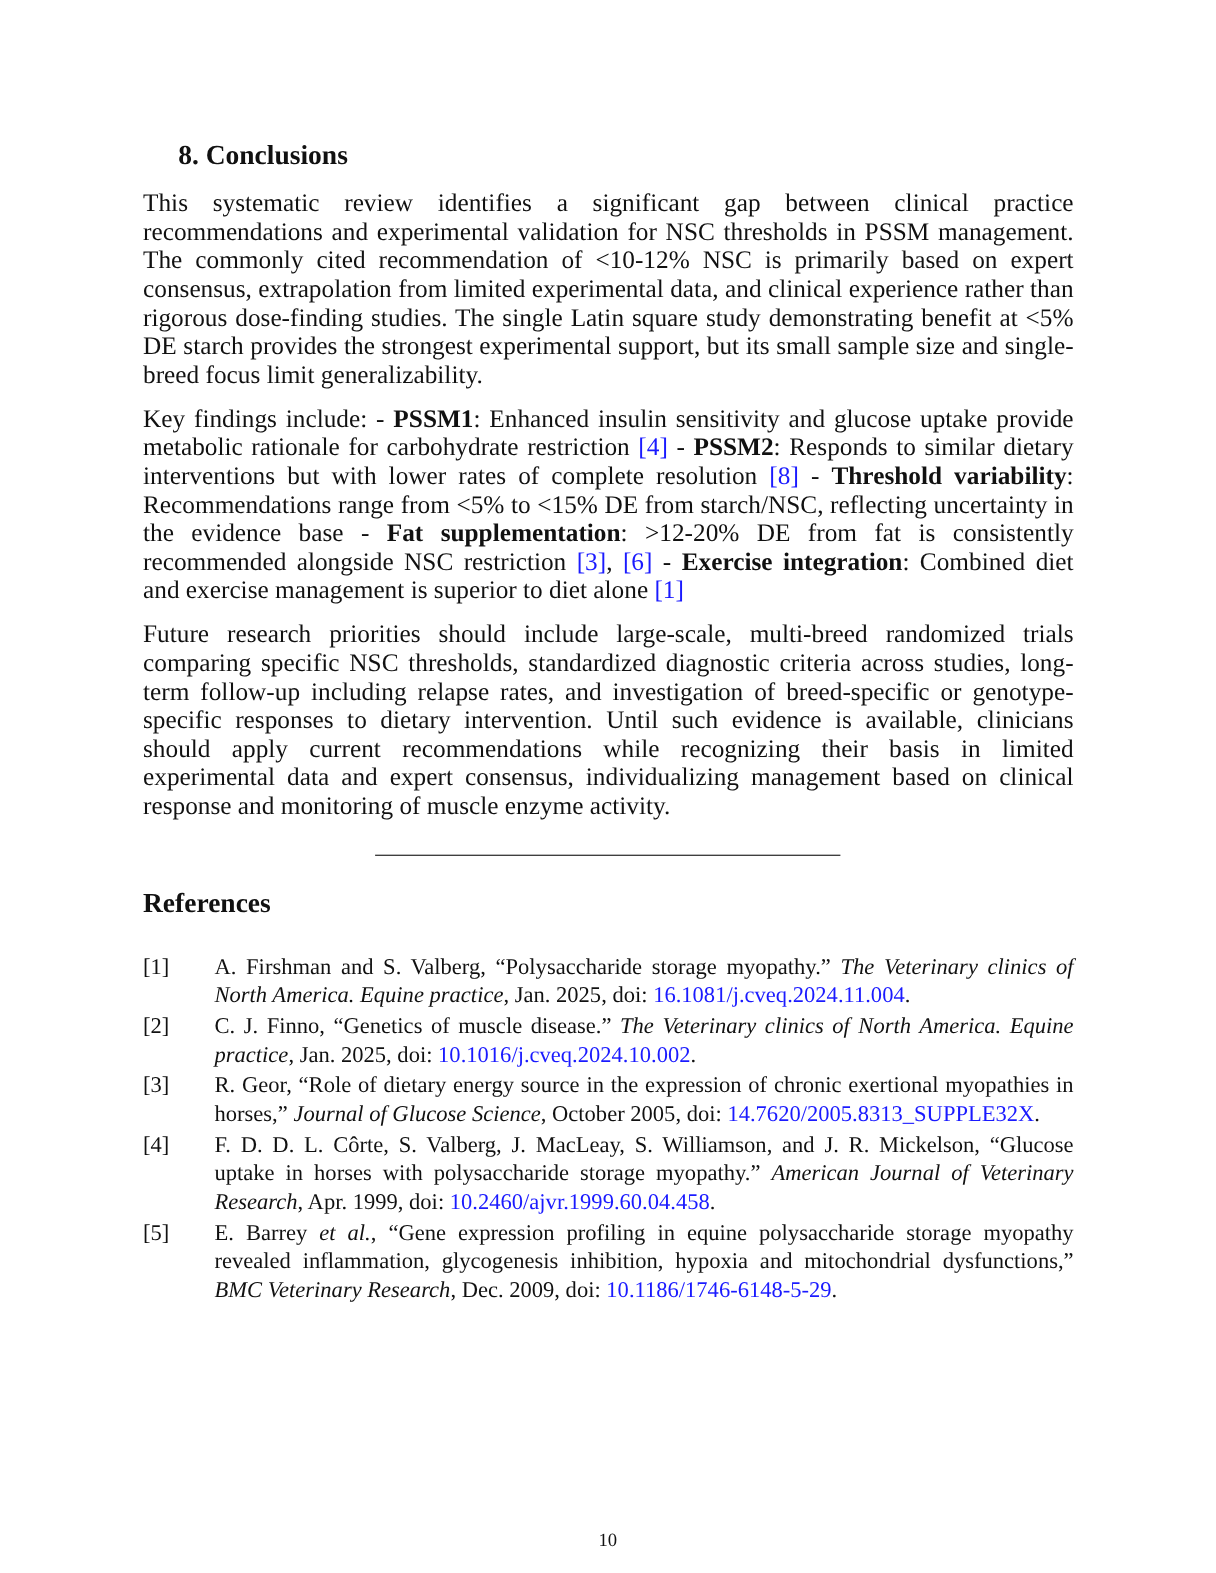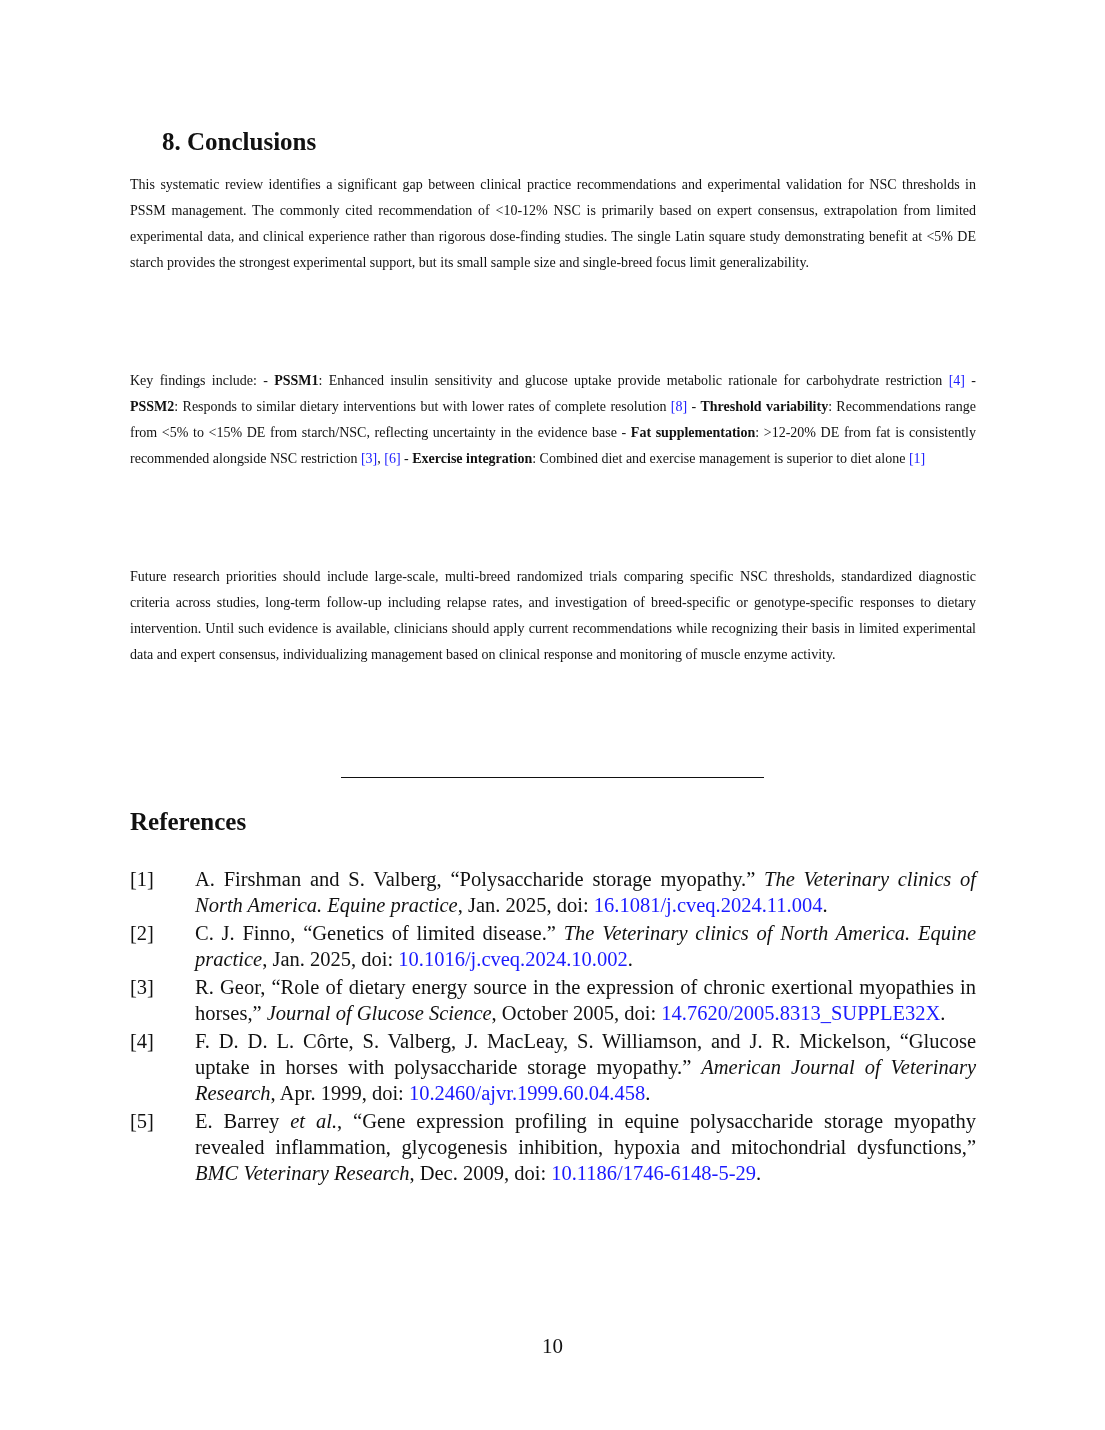--- a/index.html
+++ b/index.html
@@ -1,33 +1,33 @@
 <!DOCTYPE html>
 <html><head>
 <meta charset="utf-8">
 <style>
   html, body { margin: 0; padding: 0; background: #ffffff; }
   body { width: 1105px; height: 1430px; position: relative; overflow: hidden;
          font-family: "Liberation Serif", "DejaVu Serif", serif; color: #111111; }
   .page { position: absolute; left: 130px; top: 0; width: 846px; }
   h2 { position: absolute; margin: 0; font-size: 25px; font-weight: bold; line-height: 30px;
        font-family: "Liberation Serif", serif; }
-  .para { position: absolute; left: 0; width: 846px; margin: 0; font-size: 14px;
+  .para { position: absolute; left: 0; width: 846px; margin: 0; font-size: 23px;
           line-height: 26px; text-align: justify; }
   .para b { font-weight: bold; }
   a.cite, a.doi { color: #1a1aff; text-decoration: none; }
   .rule { position: absolute; left: 211px; top: 777px; width: 423px; height: 0;
           border-top: 1.3px solid #111; }
   .refs { position: absolute; left: 0; top: 866px; width: 846px; margin: 0; padding: 0; list-style: none; }
   .ref { position: relative; padding-left: 65px; font-size: 20.5px; line-height: 26px;
          text-align: justify; margin-bottom: 2px; }
   .ref .num { position: absolute; left: 0; top: 0; }
   .ref i { font-style: italic; }
-  .pagenum { position: absolute; left: 0; width: 1105px; top: 1334px; text-align: center;
-             font-size: 21px; }
+  .pagenum { position: absolute; left: 0; width: 1105px; top: 1390px; text-align: center;
+             font-size: 17px; }
 </style>
 </head>
 <body>
 
 <div class="page">
 
   <h2 style="top:127px;margin-left:32px;">8. Conclusions</h2>
 
   <p class="para" style="top:172px;">This systematic review identifies a significant gap between clinical practice recommendations and experimental validation for NSC thresholds in PSSM management.  The commonly cited recommendation of &lt;10-12% NSC is primarily based on expert consensus, extrapolation from limited experimental data, and clinical experience rather than rigorous dose-finding studies. The single Latin square study demonstrating benefit at &lt;5% DE starch provides the strongest experimental support, but its small sample size and single-breed focus limit generalizability.</p>
 
@@ -37,21 +37,21 @@
 
   <div class="rule"></div>
 
   <h2 style="top:807px;">References</h2>
 
   <ul class="refs">
     <li class="ref">
       <span class="num">[1]</span><span>A. Firshman and S. Valberg, “Polysaccharide storage myopathy.”  </span><i>The Veterinary clinics of North America. Equine practice</i><span>, Jan. 2025, doi: </span><a class="doi">16.1081/j.cveq.2024.11.004</a><span>.</span>
     </li>
     <li class="ref">
-      <span class="num">[2]</span><span>C. J. Finno, “Genetics of limited disease.”  </span><i>The Veterinary clinics of North America. Equine practice</i><span>, Jan. 2025, doi: </span><a class="doi">10.1016/j.cveq.2024.10.002</a><span>.</span>
+      <span class="num">[2]</span><span>C. J. Finno, “Genetics of muscle disease.”  </span><i>The Veterinary clinics of North America. Equine practice</i><span>, Jan. 2025, doi: </span><a class="doi">10.1016/j.cveq.2024.10.002</a><span>.</span>
     </li>
     <li class="ref">
       <span class="num">[3]</span><span>R. Geor, “Role of dietary energy source in the expression of chronic exertional myopathies in horses,” </span><i>Journal of Glucose Science</i><span>, October 2005, doi: </span><a class="doi">14.7620/2005.8313_SUPPLE32X</a><span>.</span>
     </li>
     <li class="ref">
       <span class="num">[4]</span><span>F. D. D. L. Côrte, S. Valberg, J. MacLeay, S. Williamson, and J. R. Mickelson, “Glucose uptake in horses with polysaccharide storage myopathy.”  </span><i>American Journal of Veterinary Research</i><span>, Apr. 1999, doi: </span><a class="doi">10.2460/ajvr.1999.60.04.458</a><span>.</span>
     </li>
     <li class="ref">
       <span class="num">[5]</span><span>E. Barrey </span><i>et al.</i><span>, “Gene expression profiling in equine polysaccharide storage myopathy revealed inflammation, glycogenesis inhibition, hypoxia and mitochondrial dysfunctions,” </span><i>BMC Veterinary Research</i><span>, Dec. 2009, doi: </span><a class="doi">10.1186/1746-6148-5-29</a><span>.</span>
     </li>

